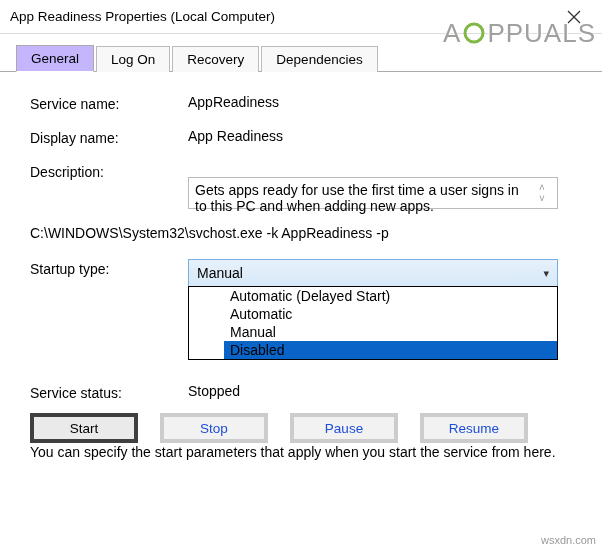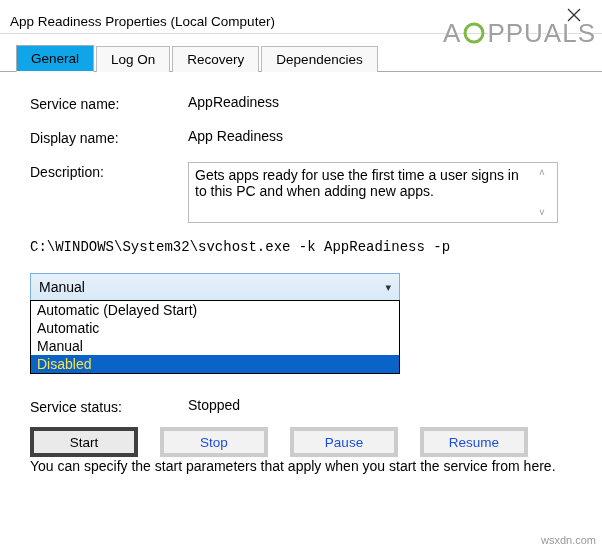--- a/index.html
+++ b/index.html
@@ -11,21 +11,21 @@
       background: #fff;
       color: #000;
       width: 602px;
       height: 548px;
       overflow: hidden;
       position: relative;
     }
     .titlebar {
       display: flex;
       justify-content: space-between;
-      align-items: flex-end;
+      align-items: center;
       padding: 4px 8px 4px 10px;
       height: 34px;
       border-bottom: 1px solid #ddd;
     }
     .titlebar .title {
       font-size: 13.5px;
     }
     .close-btn {
       width: 40px;
       height: 28px;
@@ -66,21 +66,21 @@
       border-bottom: none;
       margin-right: 2px;
       background: #fff;
       font-size: 13.5px;
       cursor: pointer;
       position: relative;
       top: 1px;
     }
     .tab.active {
       border-bottom: 1px solid #fff;
-      background: #0ea5e9;
+      background: #c4b5fd;
     }
     .tab:not(.active) {
       background: #f8f8f8;
       border-color: #bbb;
     }
     .content {
       padding: 22px 28px 10px 30px;
     }
     .row {
       display: flex;
@@ -94,43 +94,43 @@
       font-size: 14px;
     }
     .value-col {
       flex: 1;
       font-size: 14px;
     }
     .desc-box {
       border: 1px solid #bbb;
       padding: 4px 6px;
       width: 370px;
-      height: 61px;
+      height: 32px;
       font-size: 14px;
       position: relative;
       display:flex;
+      margin-top:15px;
     }
     .desc-text { flex:1; }
     .desc-scroll {
       width: 18px;
       display:flex;
       flex-direction:column;
       justify-content:space-between;
       align-items:center;
       color:#999;
     }
     .desc-scroll span{ font-size:10px; cursor:pointer; }
     .path-section {
       margin-top: 6px;
       margin-bottom: 18px;
       font-size: 14px;
     }
     .path-section .path-val {
       margin-top: 4px;
-      font-family: Liberation Mono, monospace;
     }
     .select-box {
       width: 370px;
       height: 28px;
       border: 1px solid #7aaee0;
       background: linear-gradient(#e6f1fb, #d8e9f8);
       display: flex;
       align-items: center;
       justify-content: space-between;
       padding: 0 8px;
@@ -138,29 +138,30 @@
       font-size: 14px;
     }
     .select-box .chev { font-size:11px; color:#333; }
     .dropdown {
       position: absolute;
       border: 1px solid #000;
       background: #fff;
       width: 370px;
       margin-top: -1px;
       z-index: 100;
+      padding-left: 35px;
     }
     .dropdown .opt {
       padding: 1px 6px;
       font-size: 14px;
       cursor: pointer;
     }
     .dropdown .opt.selected {
       background: #0a64c8;
-      color: #fde047;
+      color: #000000;
     }
     .status-row {
       margin-top: 96px;
       display:flex;
       font-size:14px;
     }
     .btn-row {
       display: flex;
       gap: 22px;
       margin-top: 12px;
@@ -242,20 +243,21 @@
         <span>˅</span>
       </div>
     </div>
   </div>
 
   <div class="path-section">
     <div class="path-val">C:\WINDOWS\System32\svchost.exe -k AppReadiness -p</div>
   </div>
 
   <div class="row" style="position:relative; margin-bottom:0;">
+    <div class="label-col">Startup type:</div>
     <div style="position:relative;">
       <div class="select-box">
         <span>Manual</span>
         <span class="chev">▾</span>
       </div>
       <div class="dropdown">
         <div class="opt">Automatic (Delayed Start)</div>
         <div class="opt">Automatic</div>
         <div class="opt">Manual</div>
         <div class="opt selected">Disabled</div>

